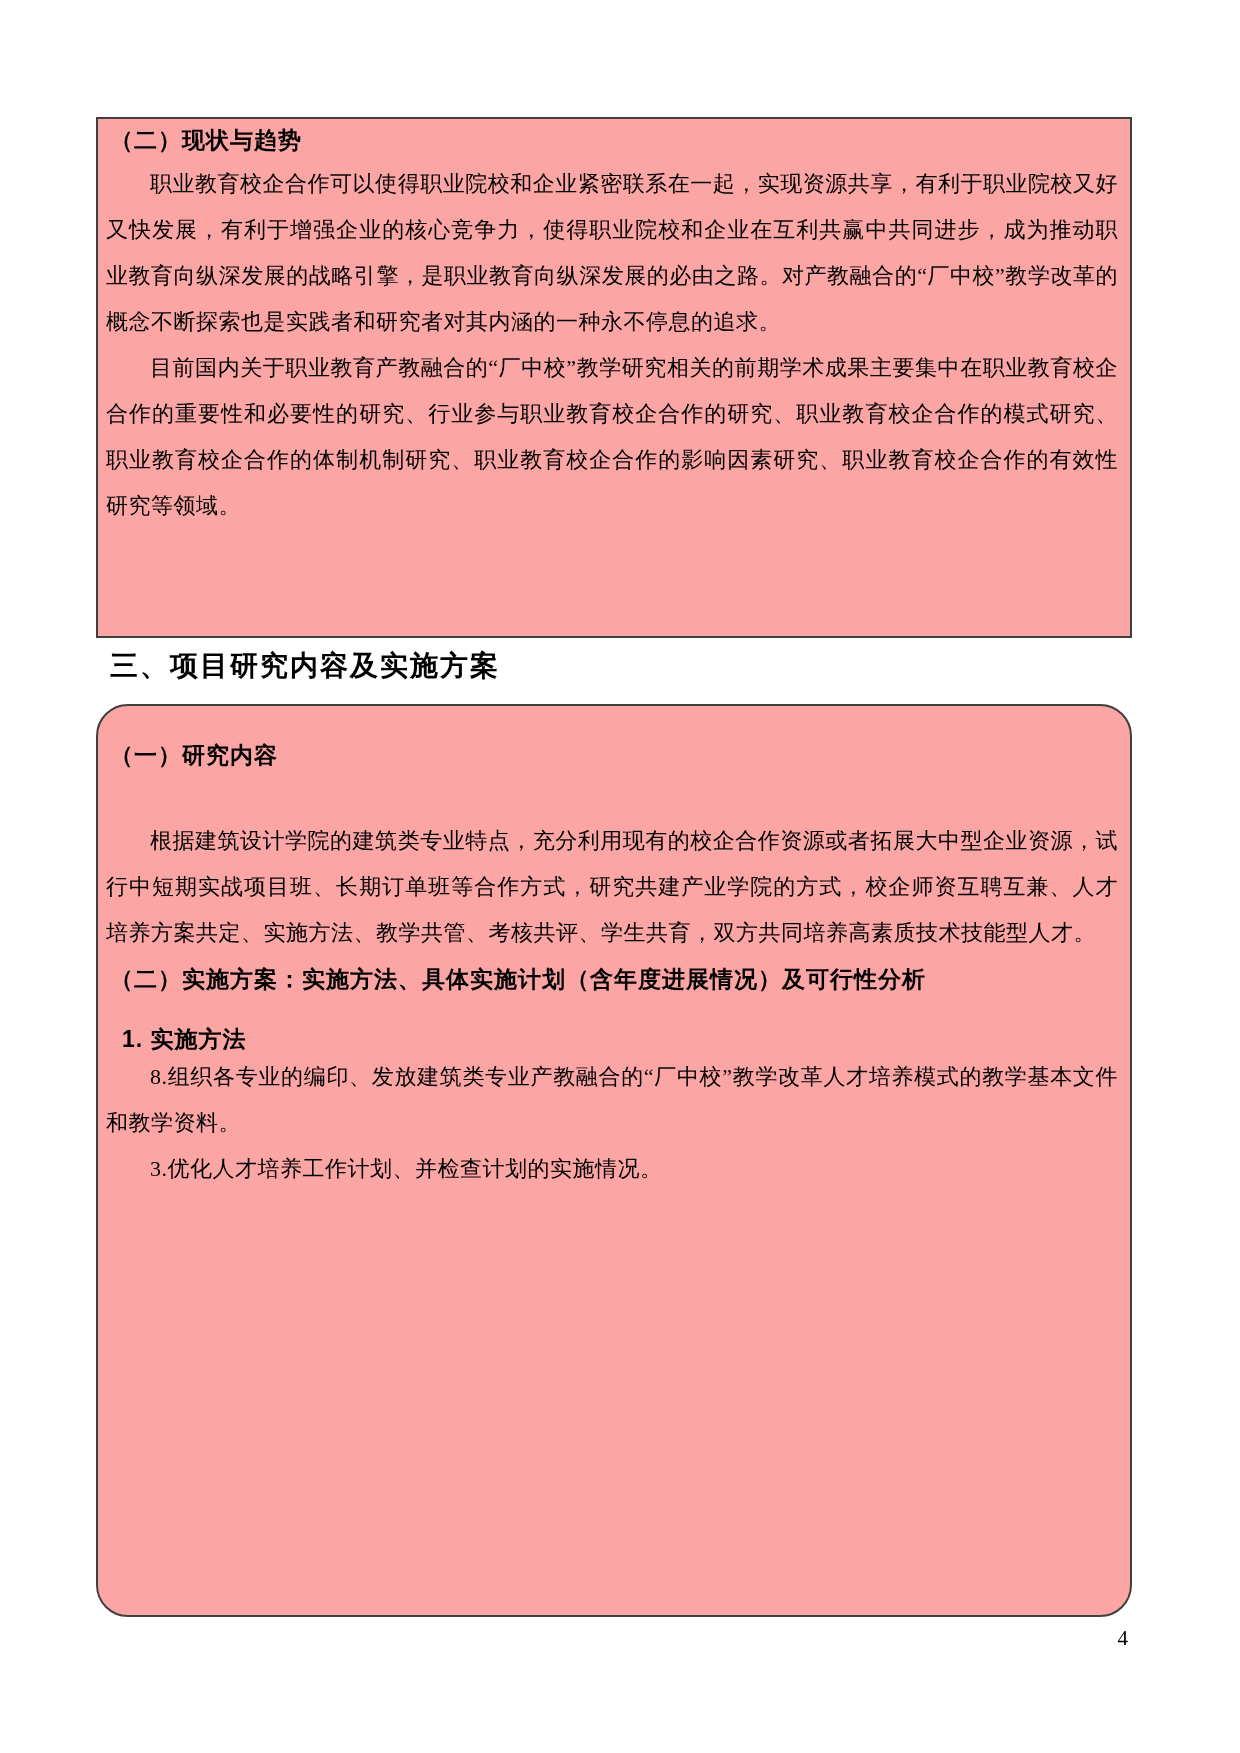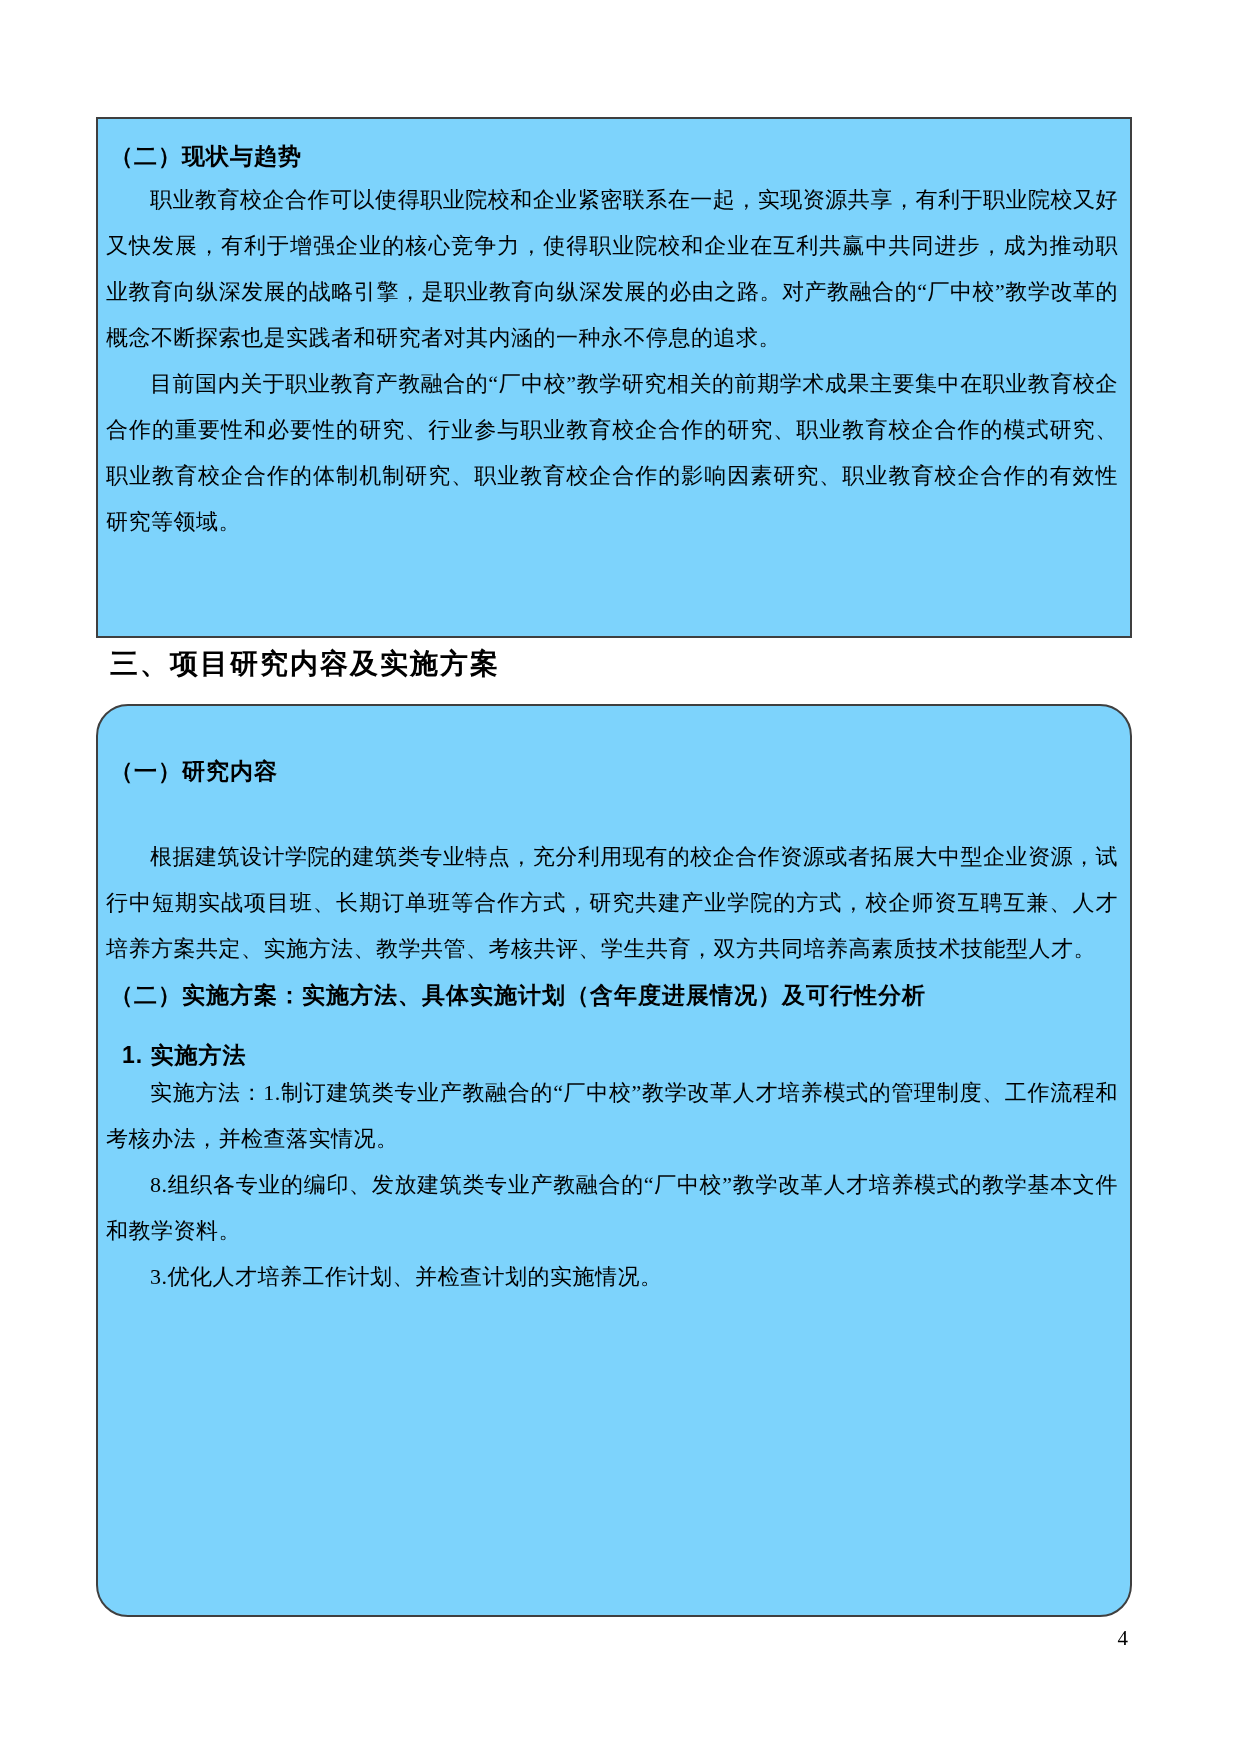--- a/index.html
+++ b/index.html
@@ -11,22 +11,22 @@
     background: #ffffff;
     color: #000000;
     font-family: "Liberation Serif", serif;
     overflow: hidden;
   }
   .box {
     position: absolute;
     left: 96px;
     width: 1036px;
     border: 2px solid #3f3f3f;
-    background: #7dd3fc;
-    padding: 20px 12px 0 8px;
+    background: #fca5a5;
+    padding: 4px 12px 0 8px;
   }
   .box1 { top: 117px; height: 521px; }
   .box2 { top: 704px; height: 913px; border-radius: 32px; }
   .box-heading {
     font-family: "Liberation Sans", sans-serif;
     font-weight: bold;
     font-size: 23px;
     line-height: 30px;
     margin: 2px 0 0 4px;
     letter-spacing: 1px;
@@ -51,21 +51,21 @@
     letter-spacing: 0.5px;
   }
   .box1 p.body-par.first { margin-top: 0; }
   .box1 p.body-par.second { margin-top: 6px; }
   .box2 p.body-par.content { margin-top: 48px; }
   .box2 p.body-par.method-main { margin-top: 6px; }
   .section-title {
     position: absolute;
     left: 110px;
     top: 646px;
-    font-family: Liberation Mono, monospace;
+    font-family: Liberation Sans, sans-serif;
     font-weight: bold;
     font-size: 28px;
     line-height: 40px;
     letter-spacing: 2px;
   }
   .page-number {
     position: absolute;
     top: 1626px;
     right: 112px;
     font-size: 21px;
@@ -83,20 +83,19 @@
     <p class="body-par first">目前国内关于职业教育产教融合的“厂中校”教学研究相关的前期学术成果主要集中在职业教育校企合作的重要性和必要性的研究、行业参与职业教育校企合作的研究、职业教育校企合作的模式研究、职业教育校企合作的体制机制研究、职业教育校企合作的影响因素研究、职业教育校企合作的有效性研究等领域。</p>
   </div>
 
   <div class="section-title">三、项目研究内容及实施方案</div>
 
   <div class="box box2">
     <div class="box-heading">（一）研究内容</div>
     <p class="body-par content">根据建筑设计学院的建筑类专业特点，充分利用现有的校企合作资源或者拓展大中型企业资源，试行中短期实战项目班、长期订单班等合作方式，研究共建产业学院的方式，校企师资互聘互兼、人才培养方案共定、实施方法、教学共管、考核共评、学生共育，双方共同培养高素质技术技能型人才。</p>
     <div class="box-heading second">（二）实施方案：实施方法、具体实施计划（含年度进展情况）及可行性分析</div>
     <div class="sub-heading">1. 实施方法</div>
-    <p class="body-par">实施方法：1.制订建筑类专业产教融合的“厂中校”教学改革人才培养模式的管理制度、工作流程和考核办法，并检查落实情况。</p>
     <p class="body-par">8.组织各专业的编印、发放建筑类专业产教融合的“厂中校”教学改革人才培养模式的教学基本文件和教学资料。</p>
     <p class="body-par">3.优化人才培养工作计划、并检查计划的实施情况。</p>
   </div>
 
   <div class="page-number">4</div>
 
 </div>
 
 </body></html>

